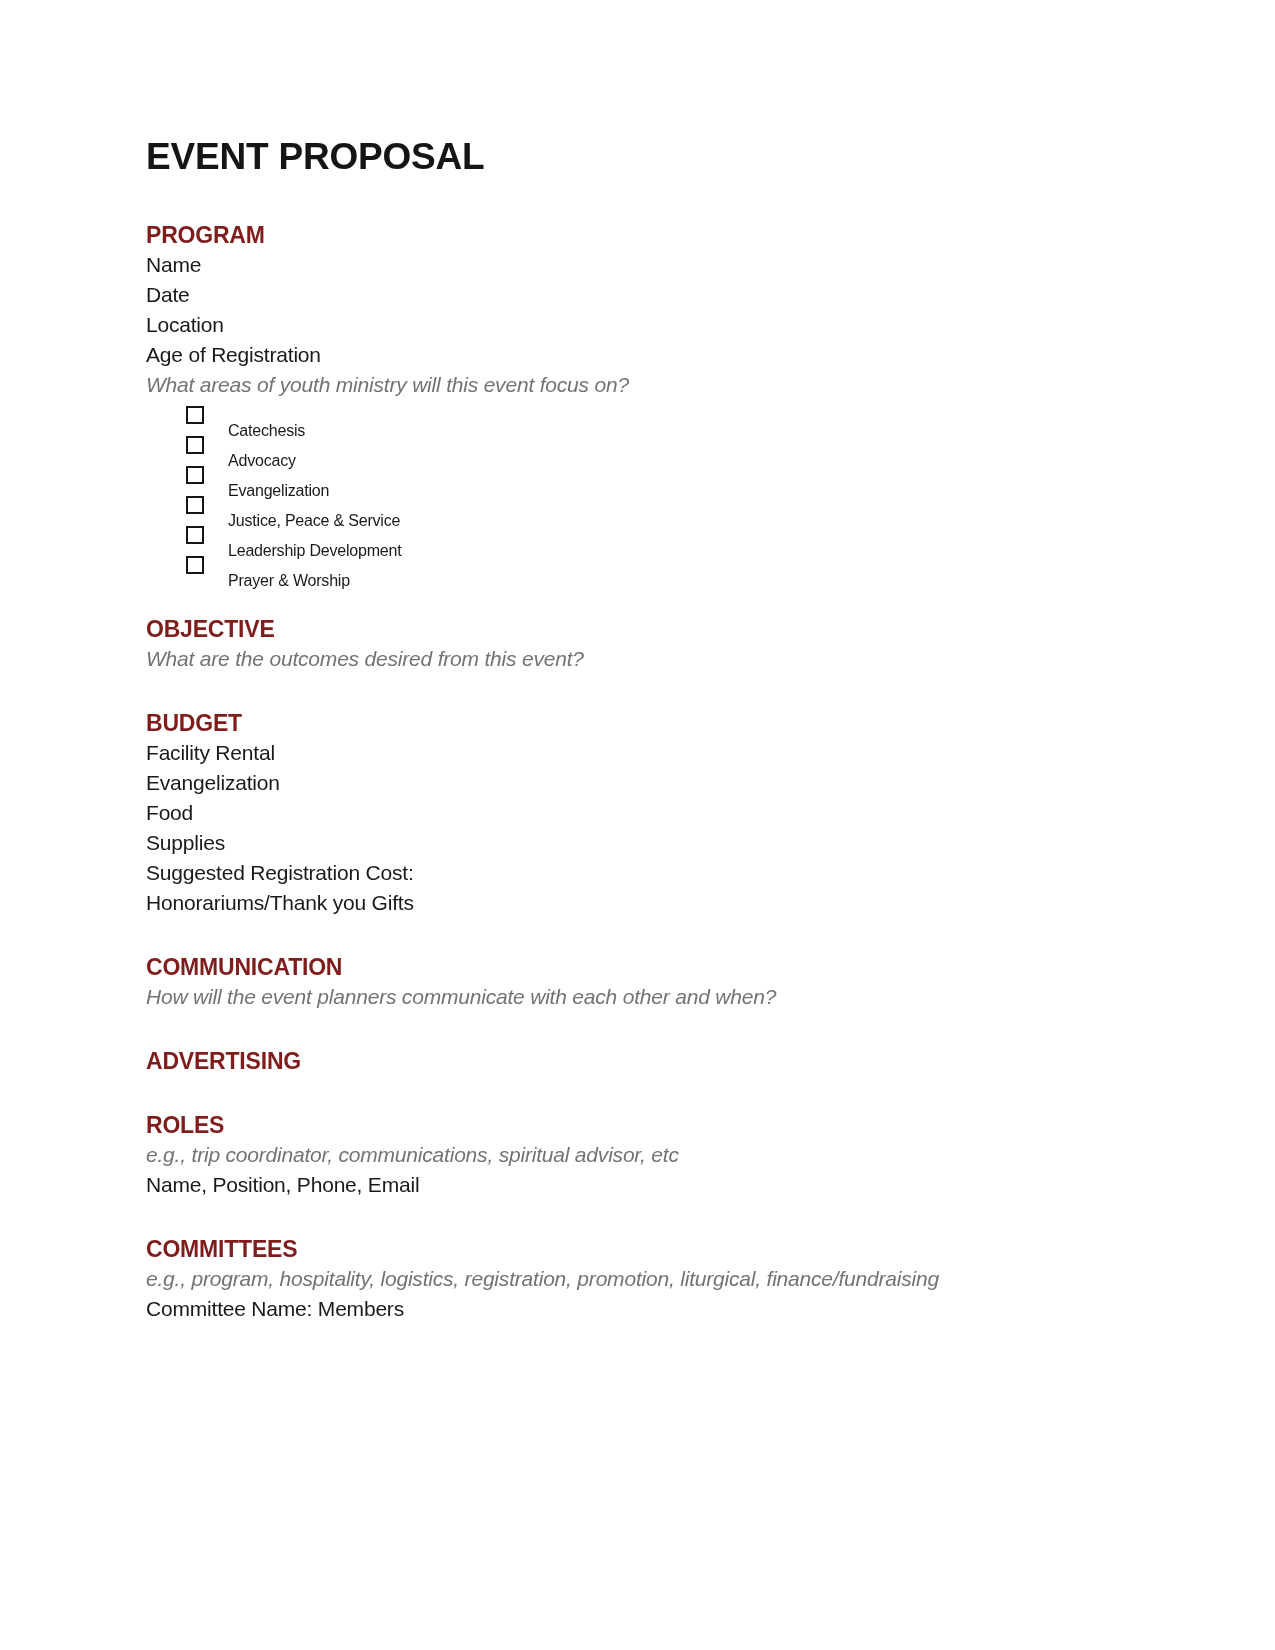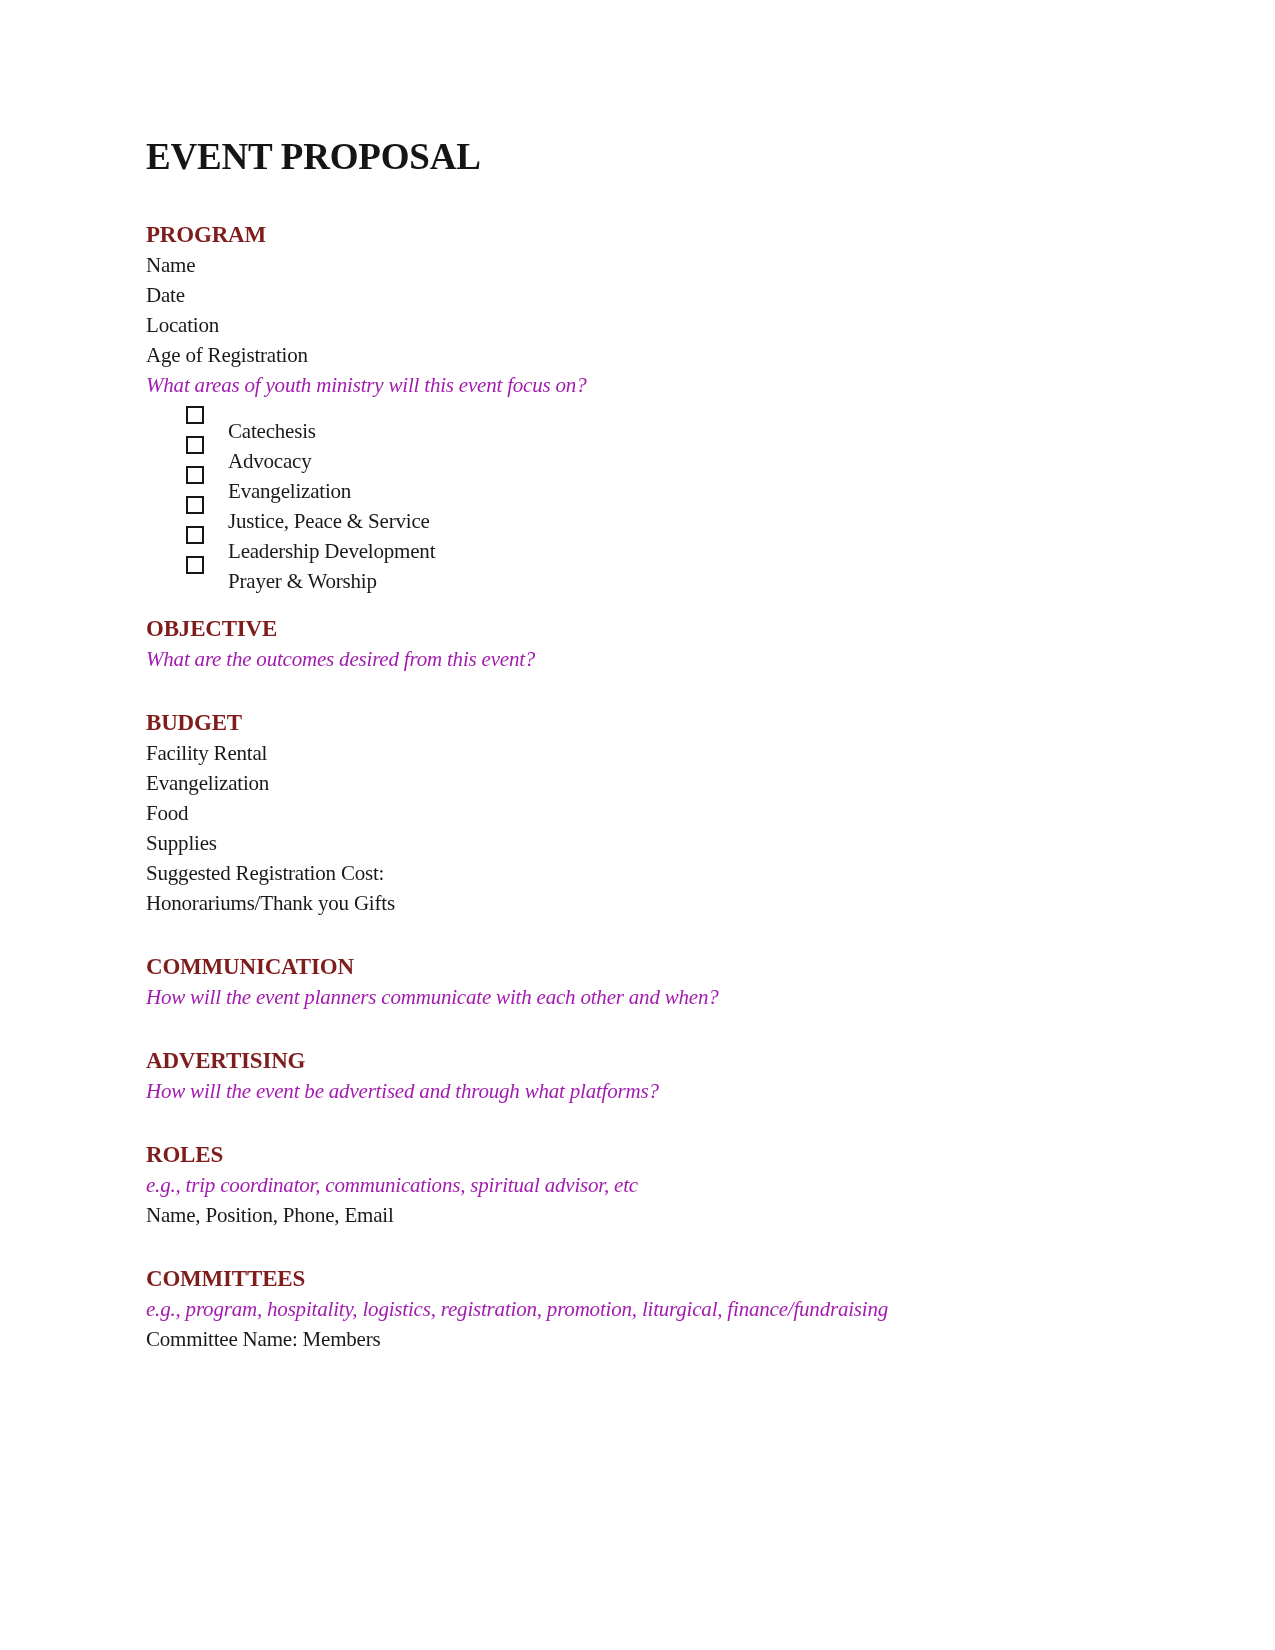--- a/index.html
+++ b/index.html
@@ -3,21 +3,21 @@
 <meta charset="utf-8">
 <style>
   html, body { margin: 0; padding: 0; background: #ffffff; }
   .page {
     position: relative;
     width: 1275px;
     height: 1650px;
     box-sizing: border-box;
     background: #ffffff;
     padding: 134px 150px 0 146px;
-    font-family: Liberation Serif, serif;
+    font-family: Liberation Sans, sans-serif;
     color: #1a1a1a;
     letter-spacing: -0.2px;
     overflow: hidden;
   }
   .doc-title {
     font-size: 37px;
     font-weight: 700;
     line-height: 46px;
     margin: 0 0 40px 0;
     color: #151515;
@@ -32,41 +32,41 @@
   .line {
     font-size: 21px;
     line-height: 30px;
     margin: 0;
   }
   .hint {
     font-size: 21px;
     font-style: italic;
     line-height: 30px;
     margin: 0;
-    color: #a21caf;
+    color: #737373;
   }
   .check-row {
     display: flex;
     align-items: center;
     height: 30px;
     padding-left: 40px;
     font-size: 21px;
   }
   .checkbox {
     display: inline-block;
     width: 18px;
     height: 18px;
     box-sizing: border-box;
     border: 2.5px solid #161616;
     background: #ffffff;
     margin-right: 24px;
     flex: 0 0 auto;
   }
   .check-label {
-    font-size: 21px;
+    font-size: 16px;
     line-height: 30px;
     margin-top: 31px;
   }
 </style>
 </head>
 <body>
 
 <div class="page">
 
   <h1 class="doc-title">EVENT PROPOSAL</h1>
@@ -111,21 +111,20 @@
   <p class="line">Evangelization</p>
   <p class="line">Food</p>
   <p class="line">Supplies</p>
   <p class="line">Suggested Registration Cost:</p>
   <p class="line">Honorariums/Thank you Gifts</p>
 
   <h2 class="heading">COMMUNICATION</h2>
   <p class="hint">How will the event planners communicate with each other and when?</p>
 
   <h2 class="heading">ADVERTISING</h2>
-  <p class="hint">How will the event be advertised and through what platforms?</p>
 
   <h2 class="heading">ROLES</h2>
   <p class="hint">e.g., trip coordinator, communications, spiritual advisor, etc</p>
   <p class="line">Name, Position, Phone, Email</p>
 
   <h2 class="heading">COMMITTEES</h2>
   <p class="hint">e.g., program, hospitality, logistics, registration, promotion, liturgical, finance/fundraising</p>
   <p class="line">Committee Name: Members</p>
 
 </div>

